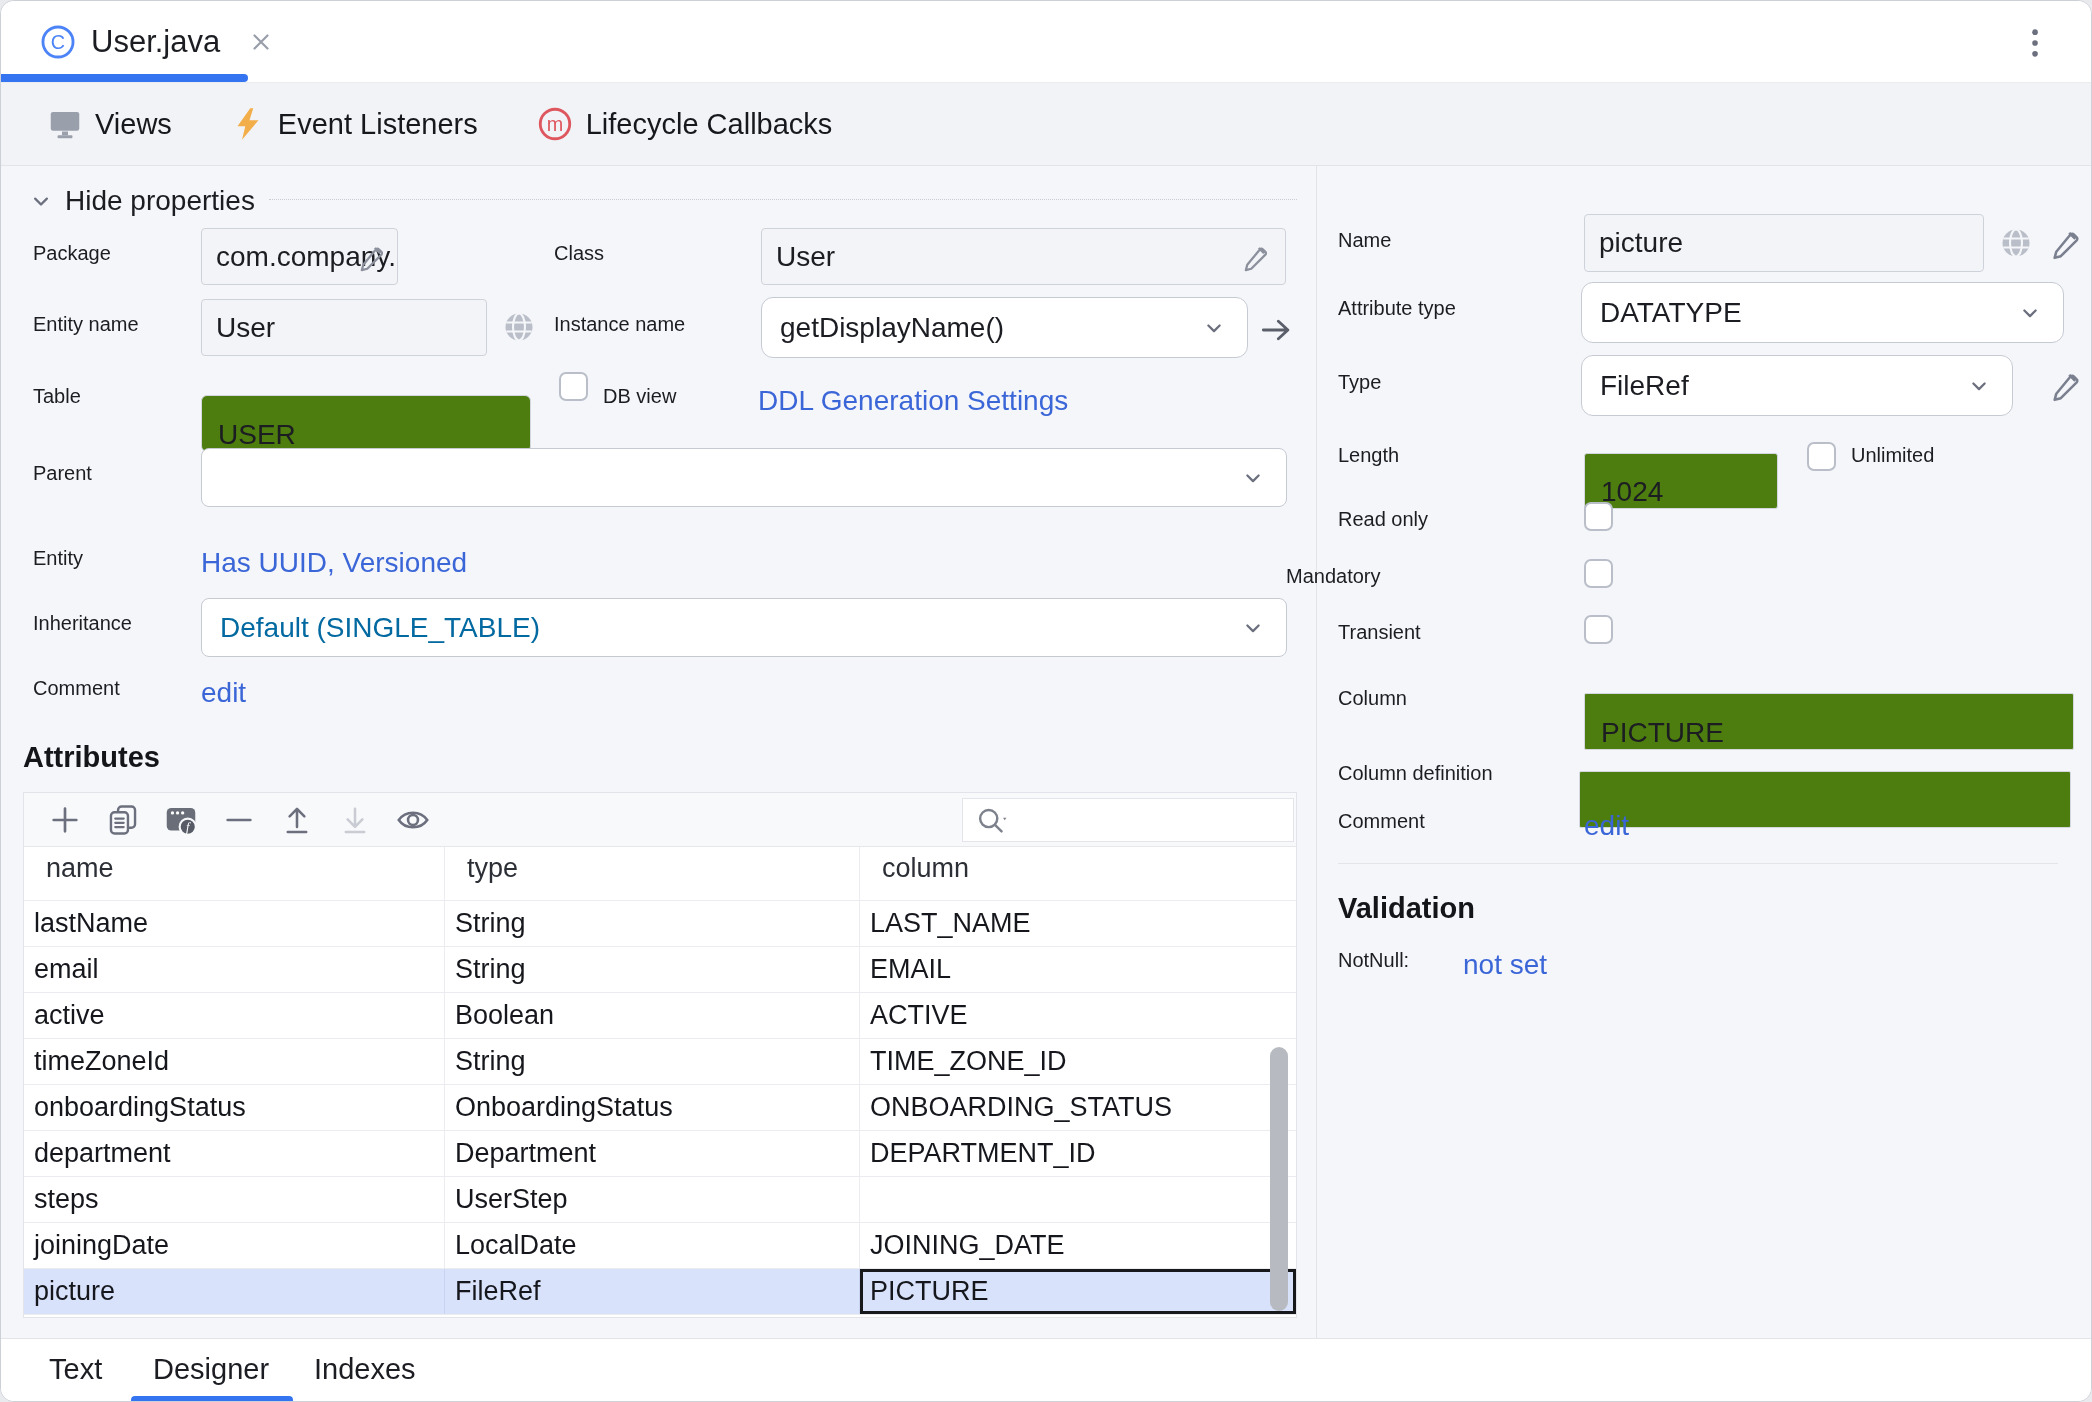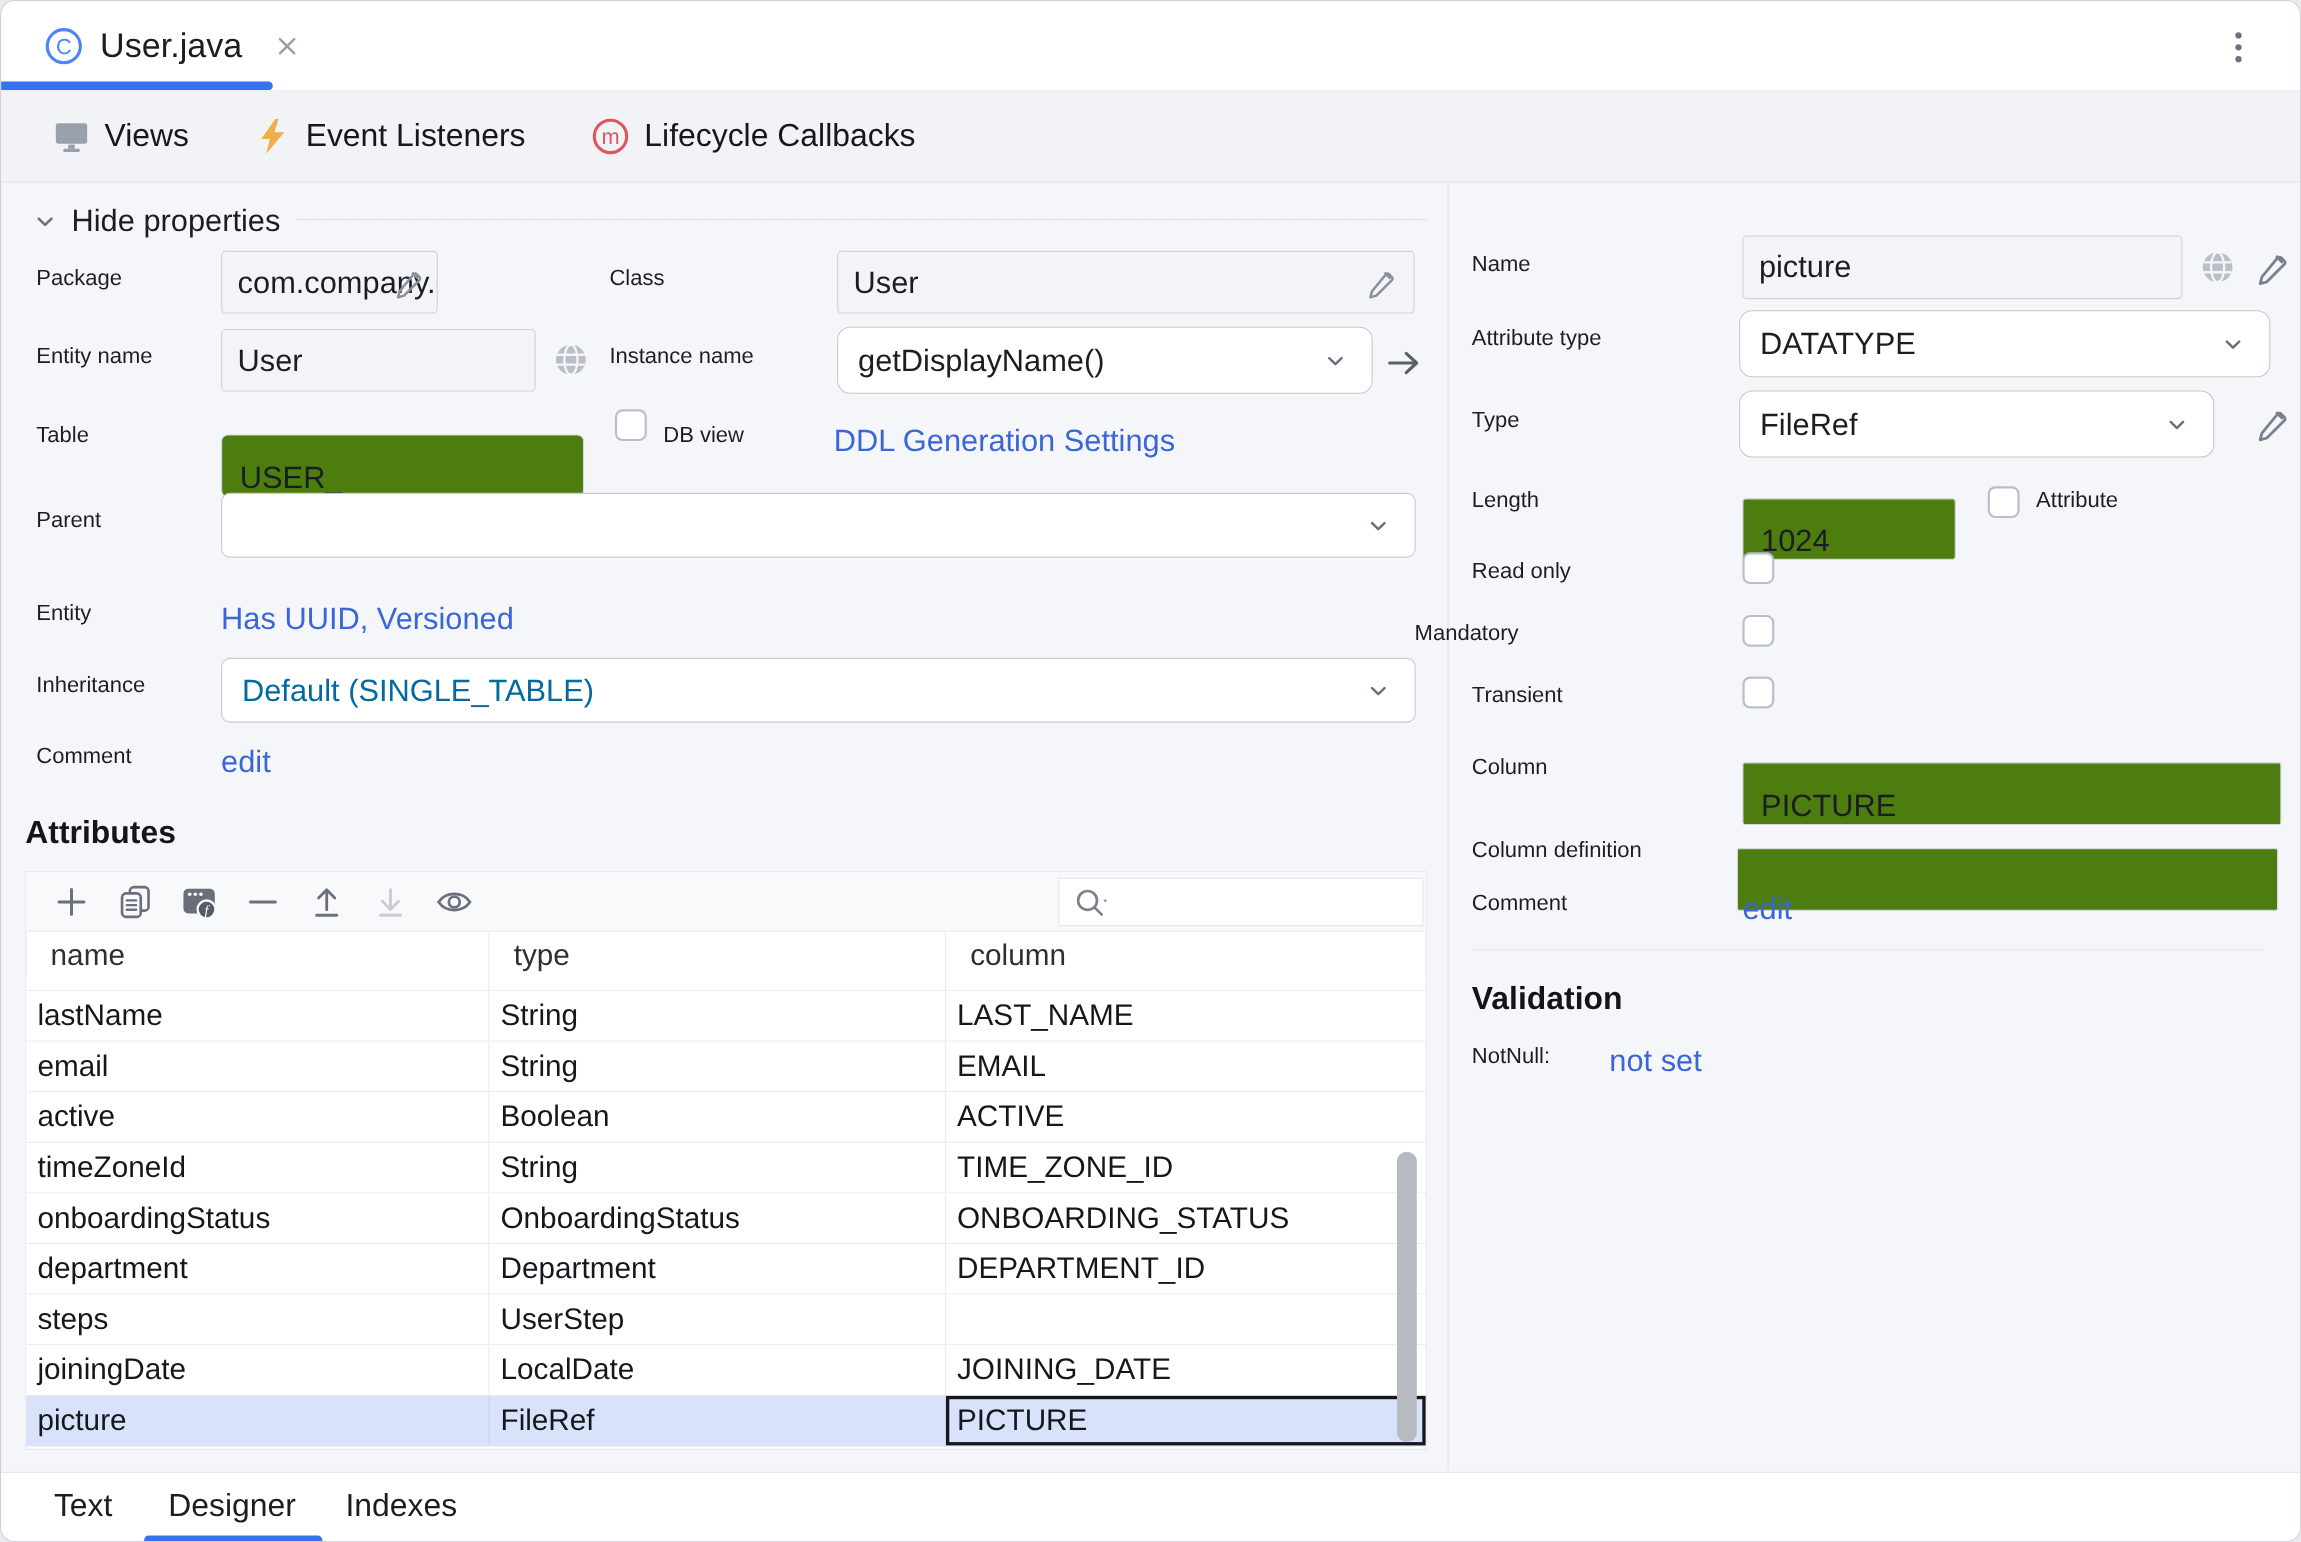--- a/index.html
+++ b/index.html
@@ -385,21 +385,21 @@
     <svg width="36" height="36" viewBox="0 0 24 24">
         <path d="M14.8 5.2 l4 4 M6.2 17.8 l-1.1 4.1 4.1-1.1 L19.8 10.2 a1.4 1.4 0 0 0 0-2 l-2-2 a1.4 1.4 0 0 0-2 0z" fill="none" stroke="#7b8090" stroke-width="1.7" stroke-linejoin="round"></path>
       </svg>
   </span>
 
   <div class="form-label" style="left:1337px; top:443px;">Length</div>
   <div class="field-white" style="left:1583px; top:428px; width:194px; height:56px; border-radius:3px;">
     <span>1024</span>
   </div>
   <span class="cb" style="left:1806px; top:441px;"></span>
-  <div class="form-label" style="left:1850px; top:443px;">Attribute</div>
+  <div class="form-label" style="left:1850px; top:443px;">Unlimited</div>
 
   <div class="form-label" style="left:1337px; top:507px;">Read only</div>
   <span class="cb" style="left:1583px; top:501px;"></span>
 
   <div class="form-label" style="left:1285px; top:564px;">Mandatory</div>
   <span class="cb" style="left:1583px; top:558px;"></span>
 
   <div class="form-label" style="left:1337px; top:620px;">Transient</div>
   <span class="cb" style="left:1583px; top:614px;"></span>
 

